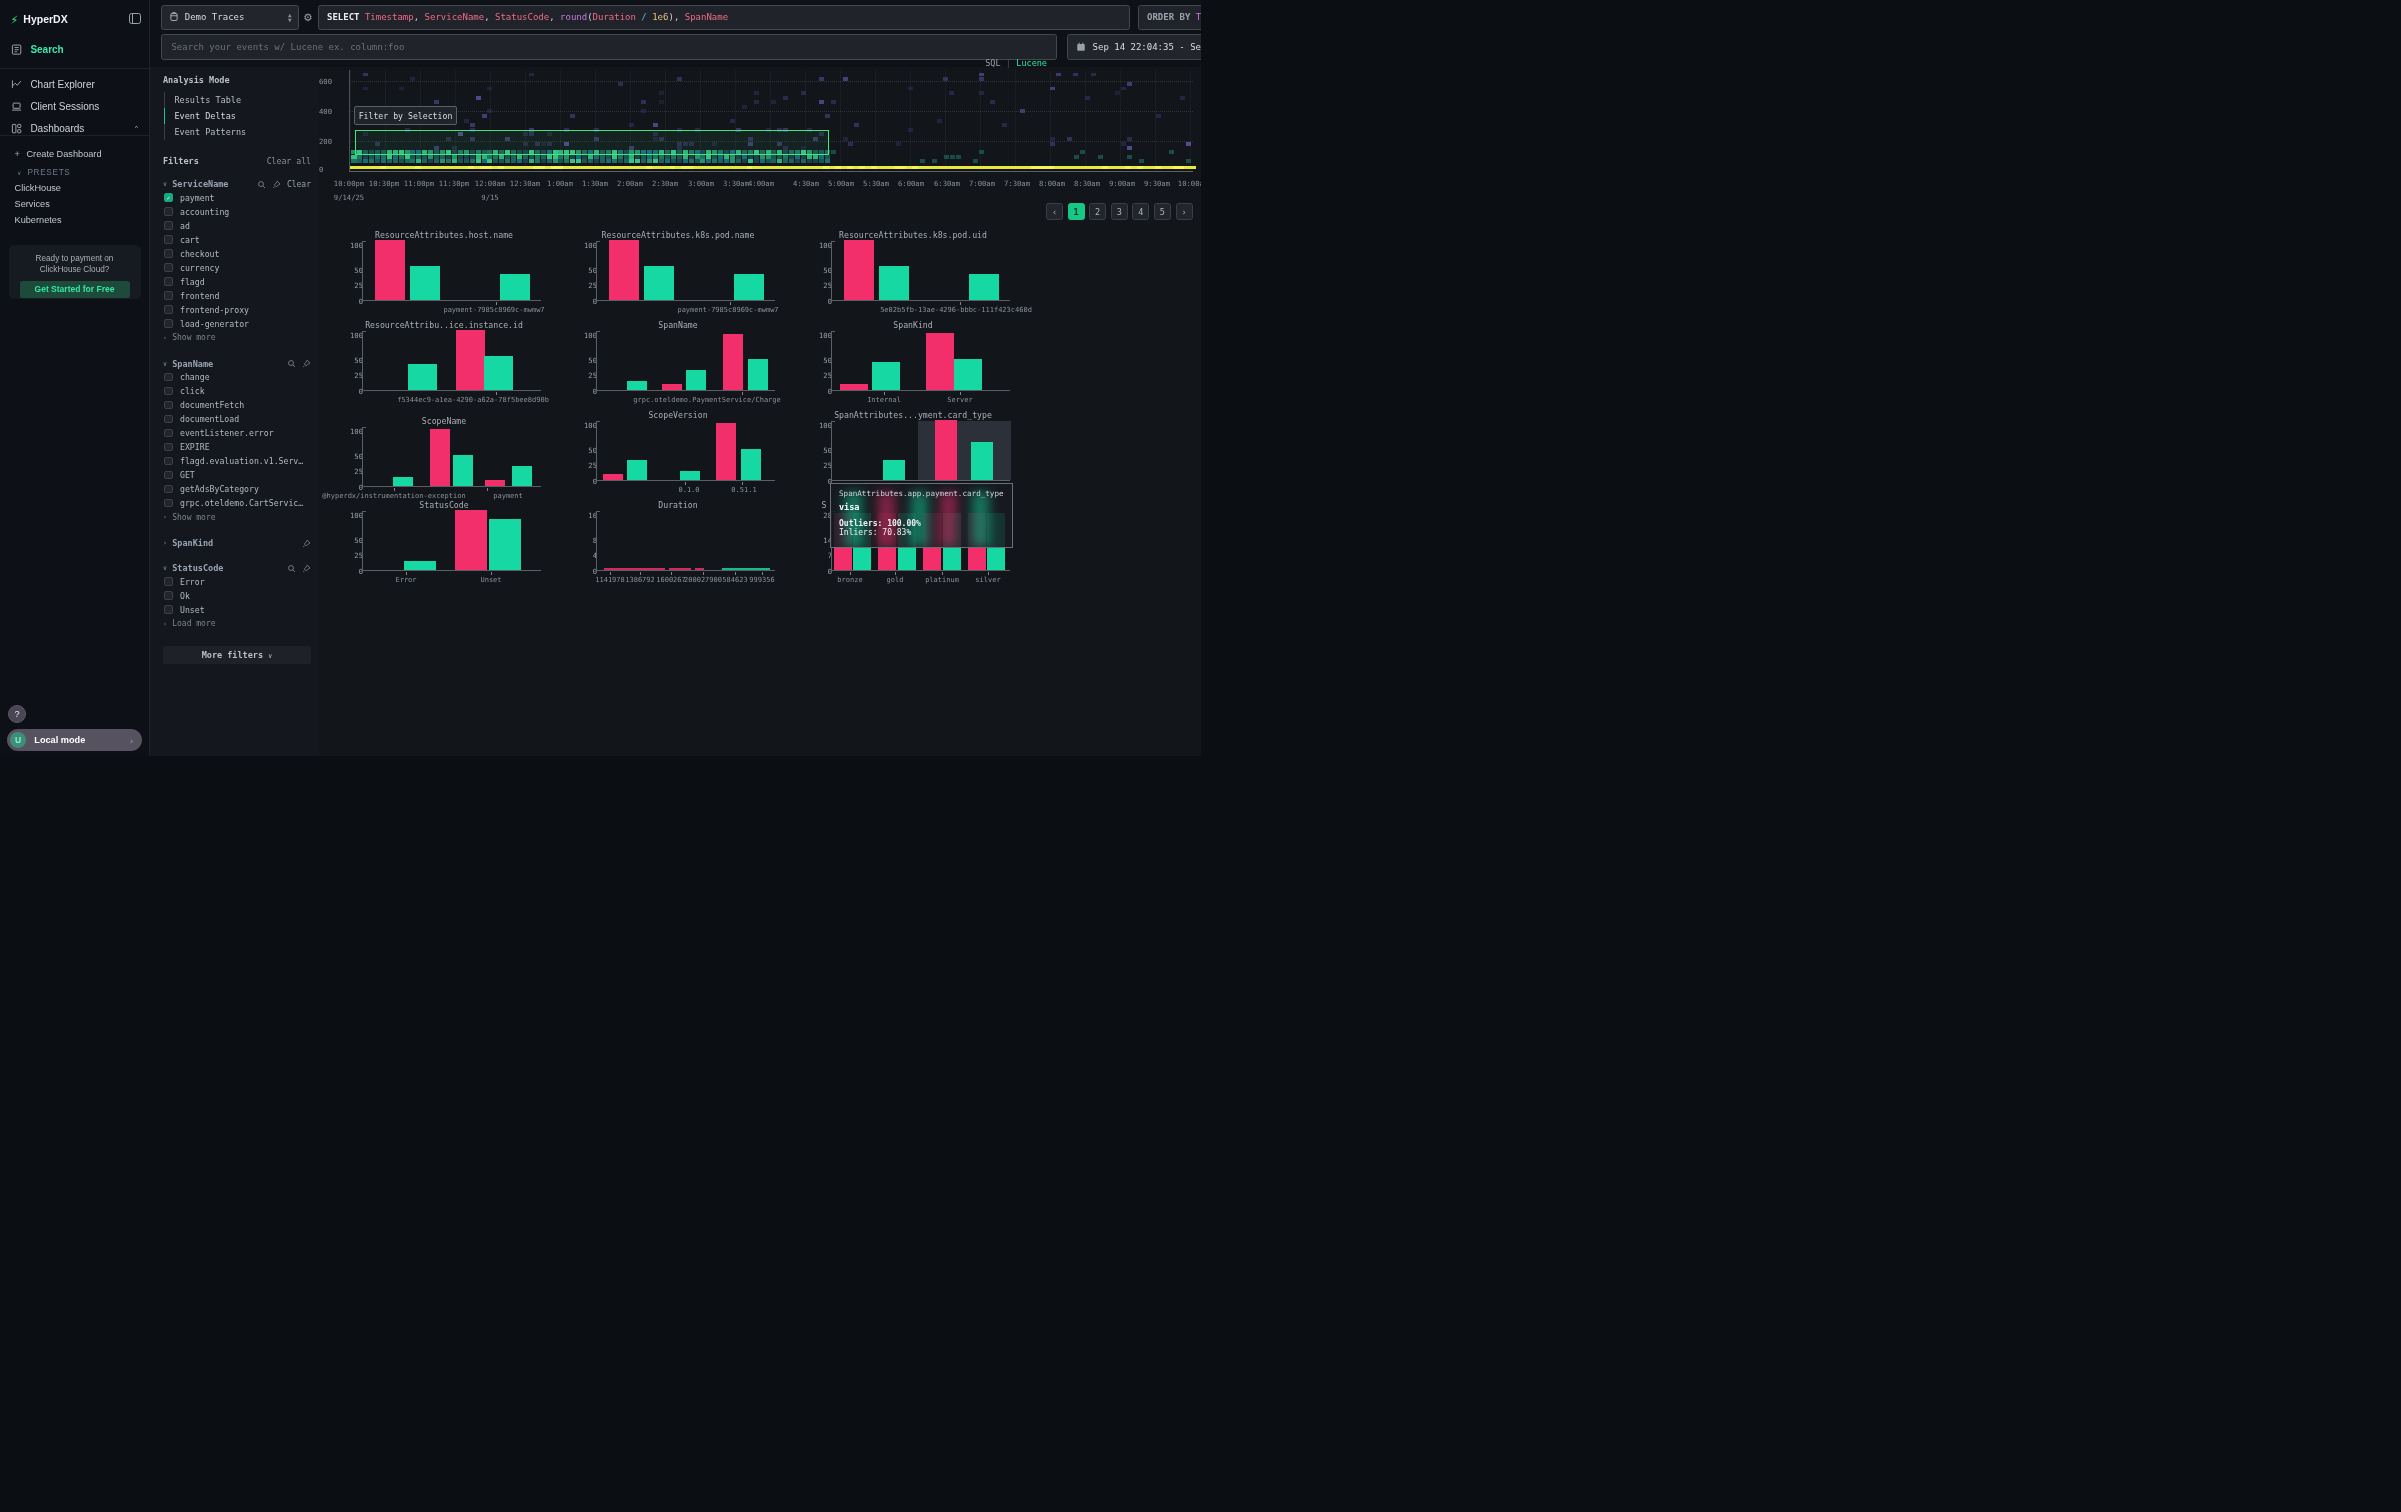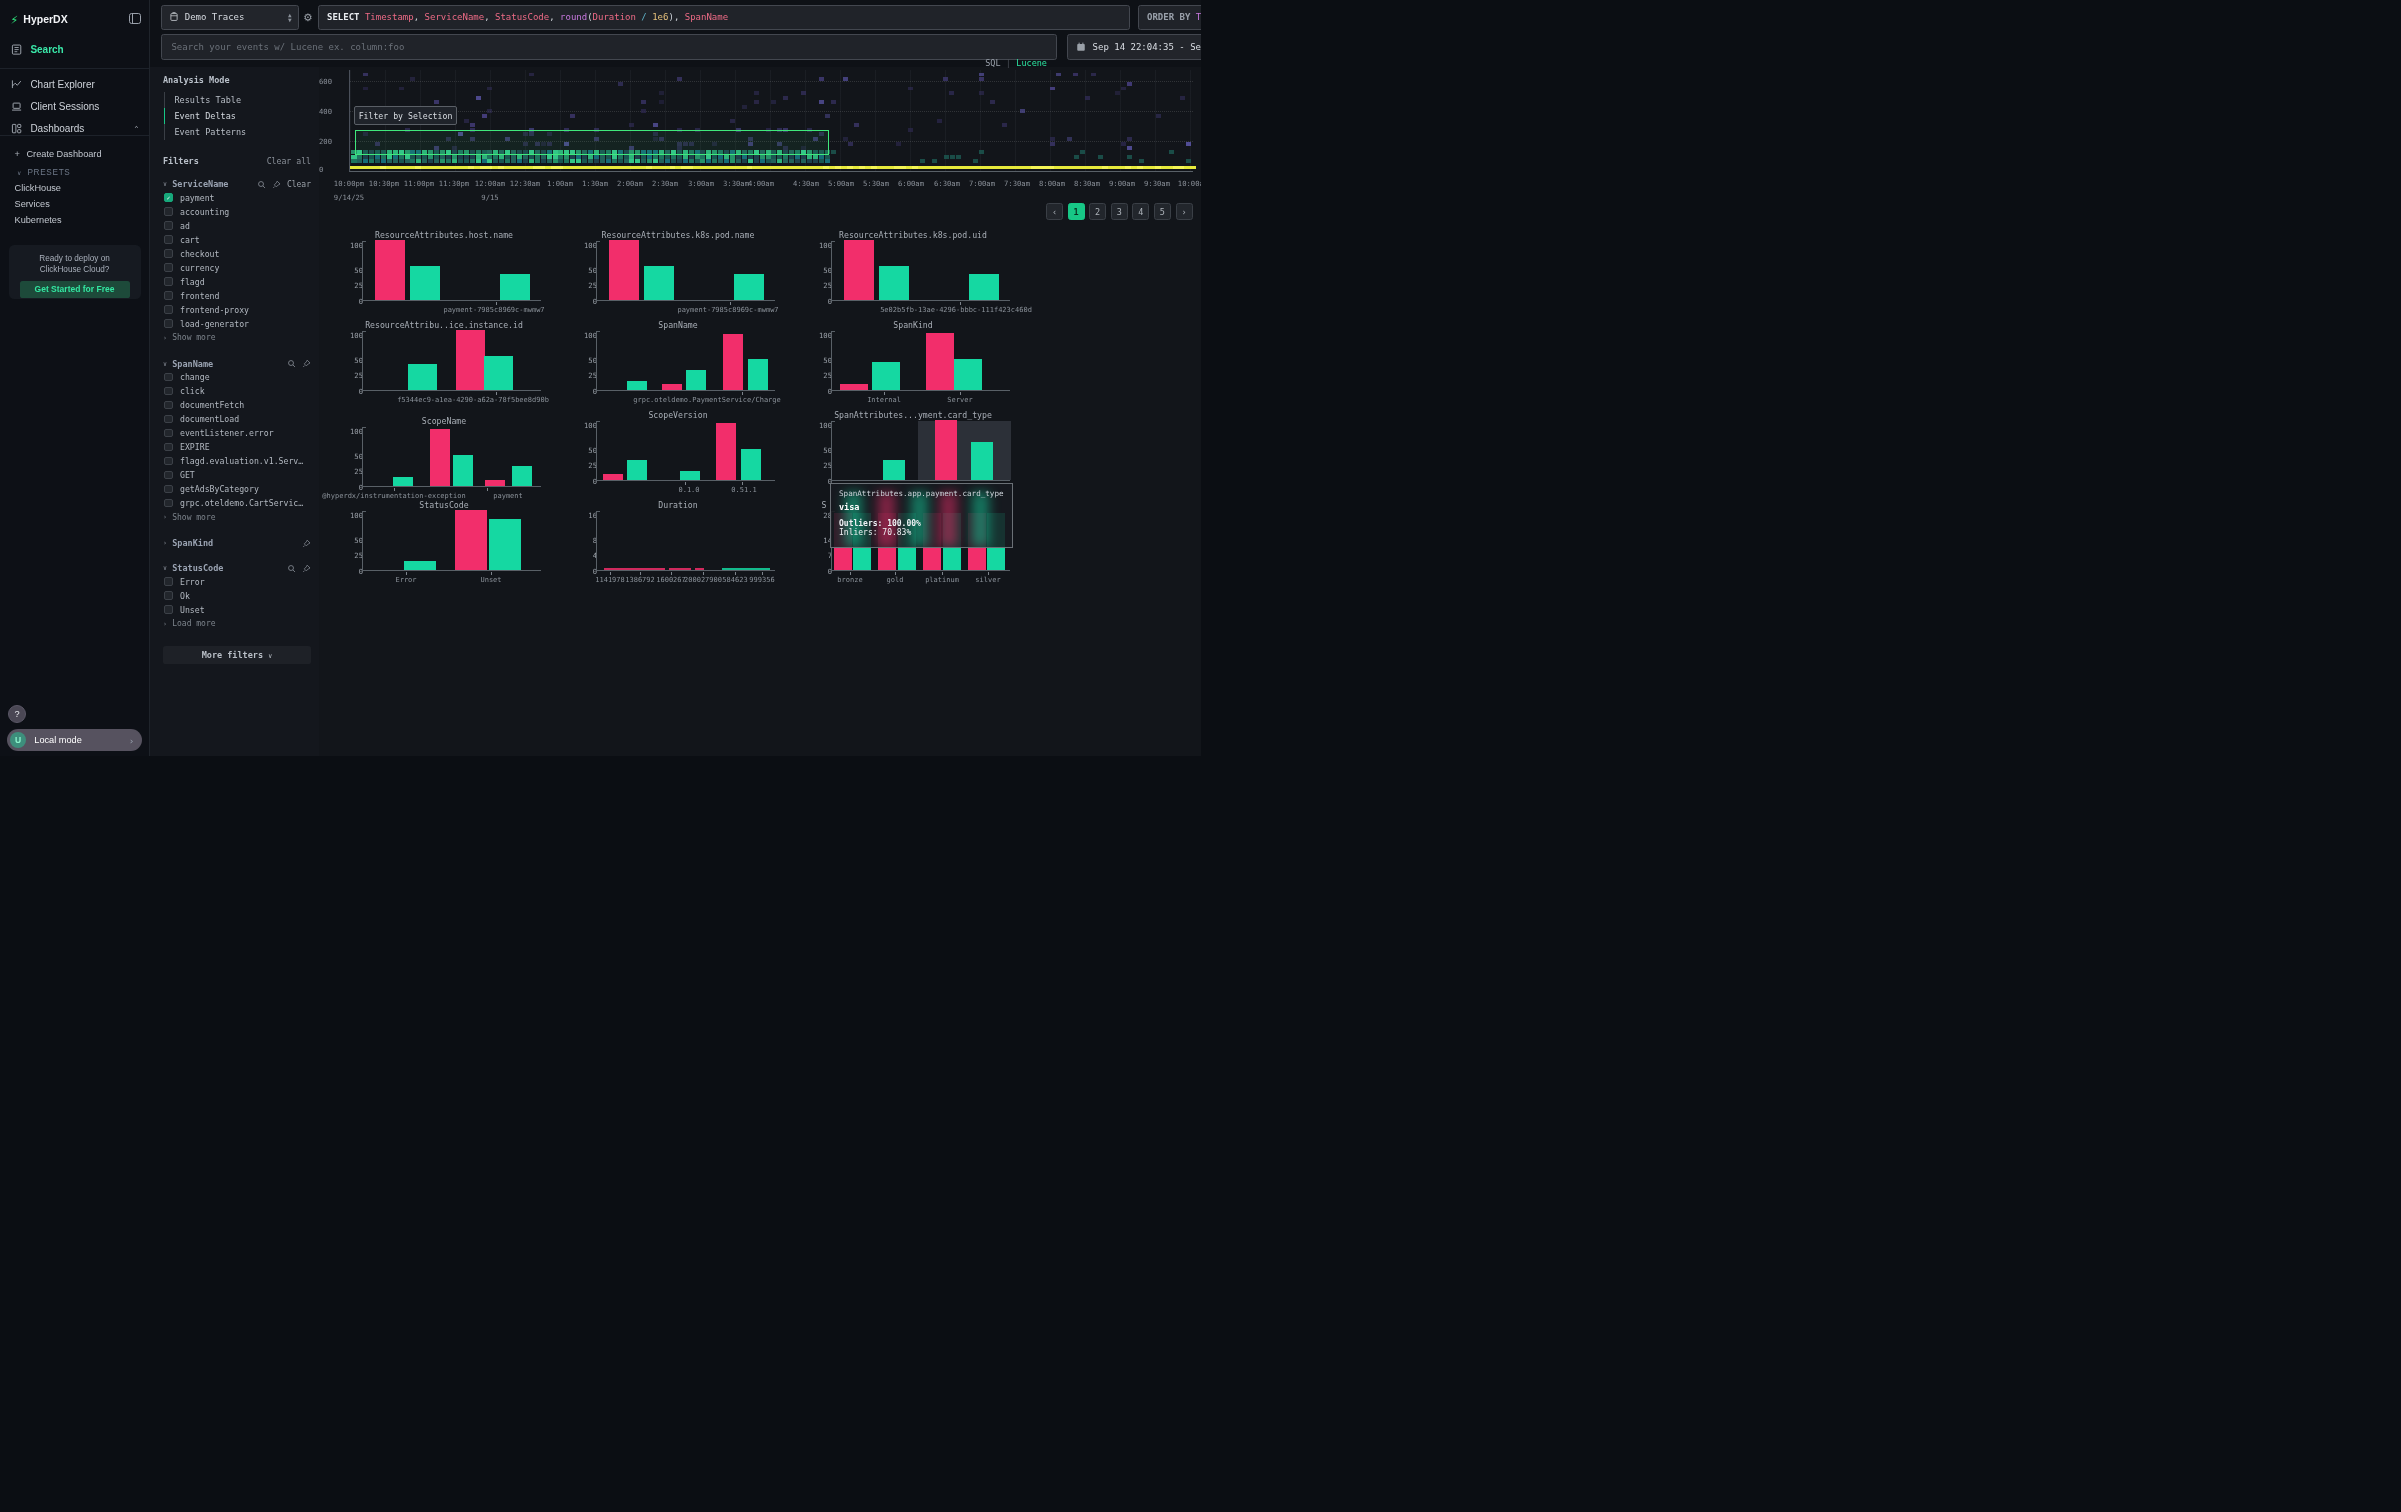--- a/index.html
+++ b/index.html
@@ -33,21 +33,21 @@
   .promo-line { color:#a9b0bb; font-size:8.2px; line-height:11.2px; }
   .cta-btn { margin:5.3px auto 0; width:110px; height:17px; background:#1d4a3a; border-radius:2.6px;
              color:#33e6a1; font-weight:bold; font-size:8.5px; line-height:17px; cursor:pointer; }
   .help-btn { position:absolute; left:8px; top:705px; width:18px; height:18px; border-radius:50%;
               background:#4a4754; border:0.7px solid #5a5766; color:#e8eaee; font-size:9.2px;
               text-align:center; line-height:16.4px; cursor:pointer; }
   .local-pill { position:absolute; left:6.6px; right:6.6px; top:729px; height:22px; border-radius:11.2px;
                 background:#56525f; display:flex; align-items:center; padding:0 8px 0 3.3px; cursor:pointer; }
   .avatar { width:16.4px; height:16.4px; border-radius:50%; background:#3d8f7c; color:#8cf4cd;
             font-weight:bold; font-size:8.5px; text-align:center; line-height:16.4px; }
-  .local-label { color:#ffffff; font-weight:normal; font-size:9.2px; margin-left:8px; flex:1; }
+  .local-label { color:#ffffff; font-weight:bold; font-size:9.2px; margin-left:8px; flex:1; }
   .pill-chev { color:#9aa3b0; font-size:9.2px; }
 
   
   .topbar { position:absolute; left:150px; top:0; width:1051px; height:67px; background:#0e1116; z-index:4; }
   .box { position:absolute; background:#22252b; border:0.7px solid #43474f; border-radius:2.6px; }
   .source-select { left:11.2px; top:4.6px; width:138px; height:25px; display:flex; align-items:center;
                    padding:0 6.6px; cursor:pointer; }
   .src-label { color:#d6dae0; font-size:9px; margin-left:6px; flex:1; }
   .updown { color:#8a9099; font-size:6px; line-height:5.3px; text-align:center; }
   .gear { position:absolute; left:153px; top:10.5px; color:#9aa0a8; font-size:10.5px; cursor:pointer;
@@ -207,21 +207,21 @@
     <span>ClickHouse</span>
   </div>
   <div class="sub-item sans" style="top:196px;padding-left:14.5px">
     <span>Services</span>
   </div>
   <div class="sub-item sans" style="top:212px;padding-left:14.5px">
     <span>Kubernetes</span>
   </div>
 
   <div class="promo-card sans">
-    <div class="promo-line">Ready to deploy on</div>
+    <div class="promo-line">Ready to payment on</div>
     <div class="promo-line">ClickHouse Cloud?</div>
     <div class="cta-btn">Get Started for Free</div>
   </div>
 
   <div class="help-btn sans">?</div>
   <div class="local-pill">
     <span class="avatar sans">U</span>
     <span class="local-label sans">Local mode</span>
     <span class="pill-chev">›</span>
   </div>

